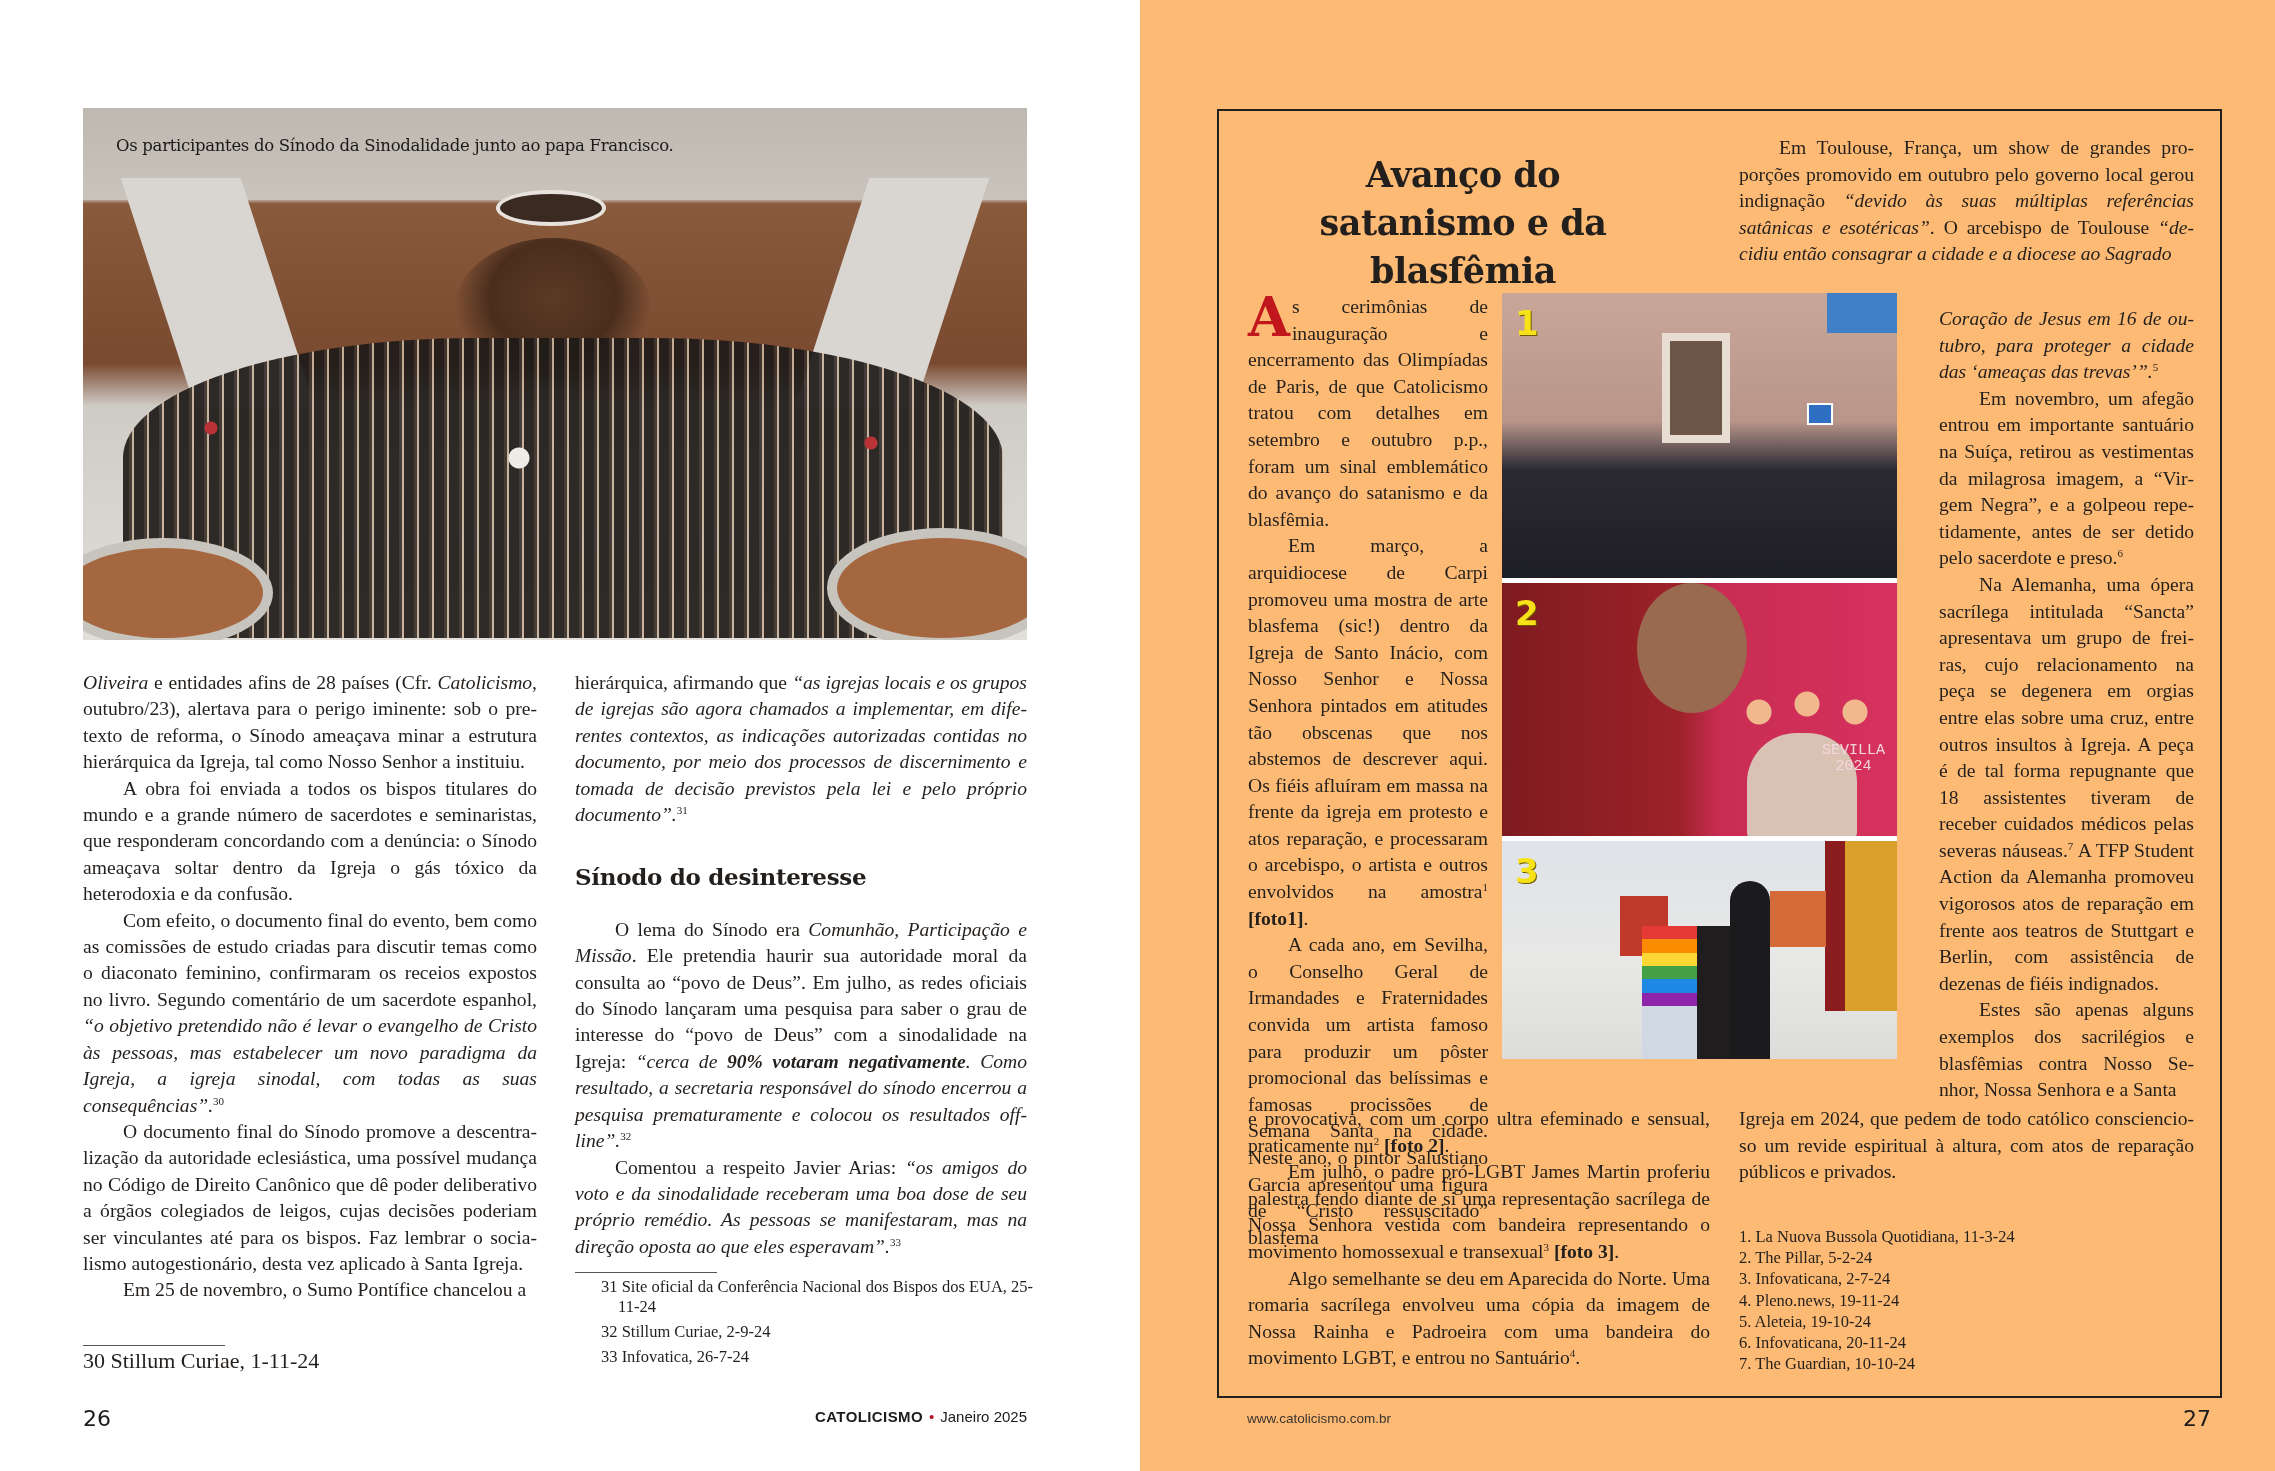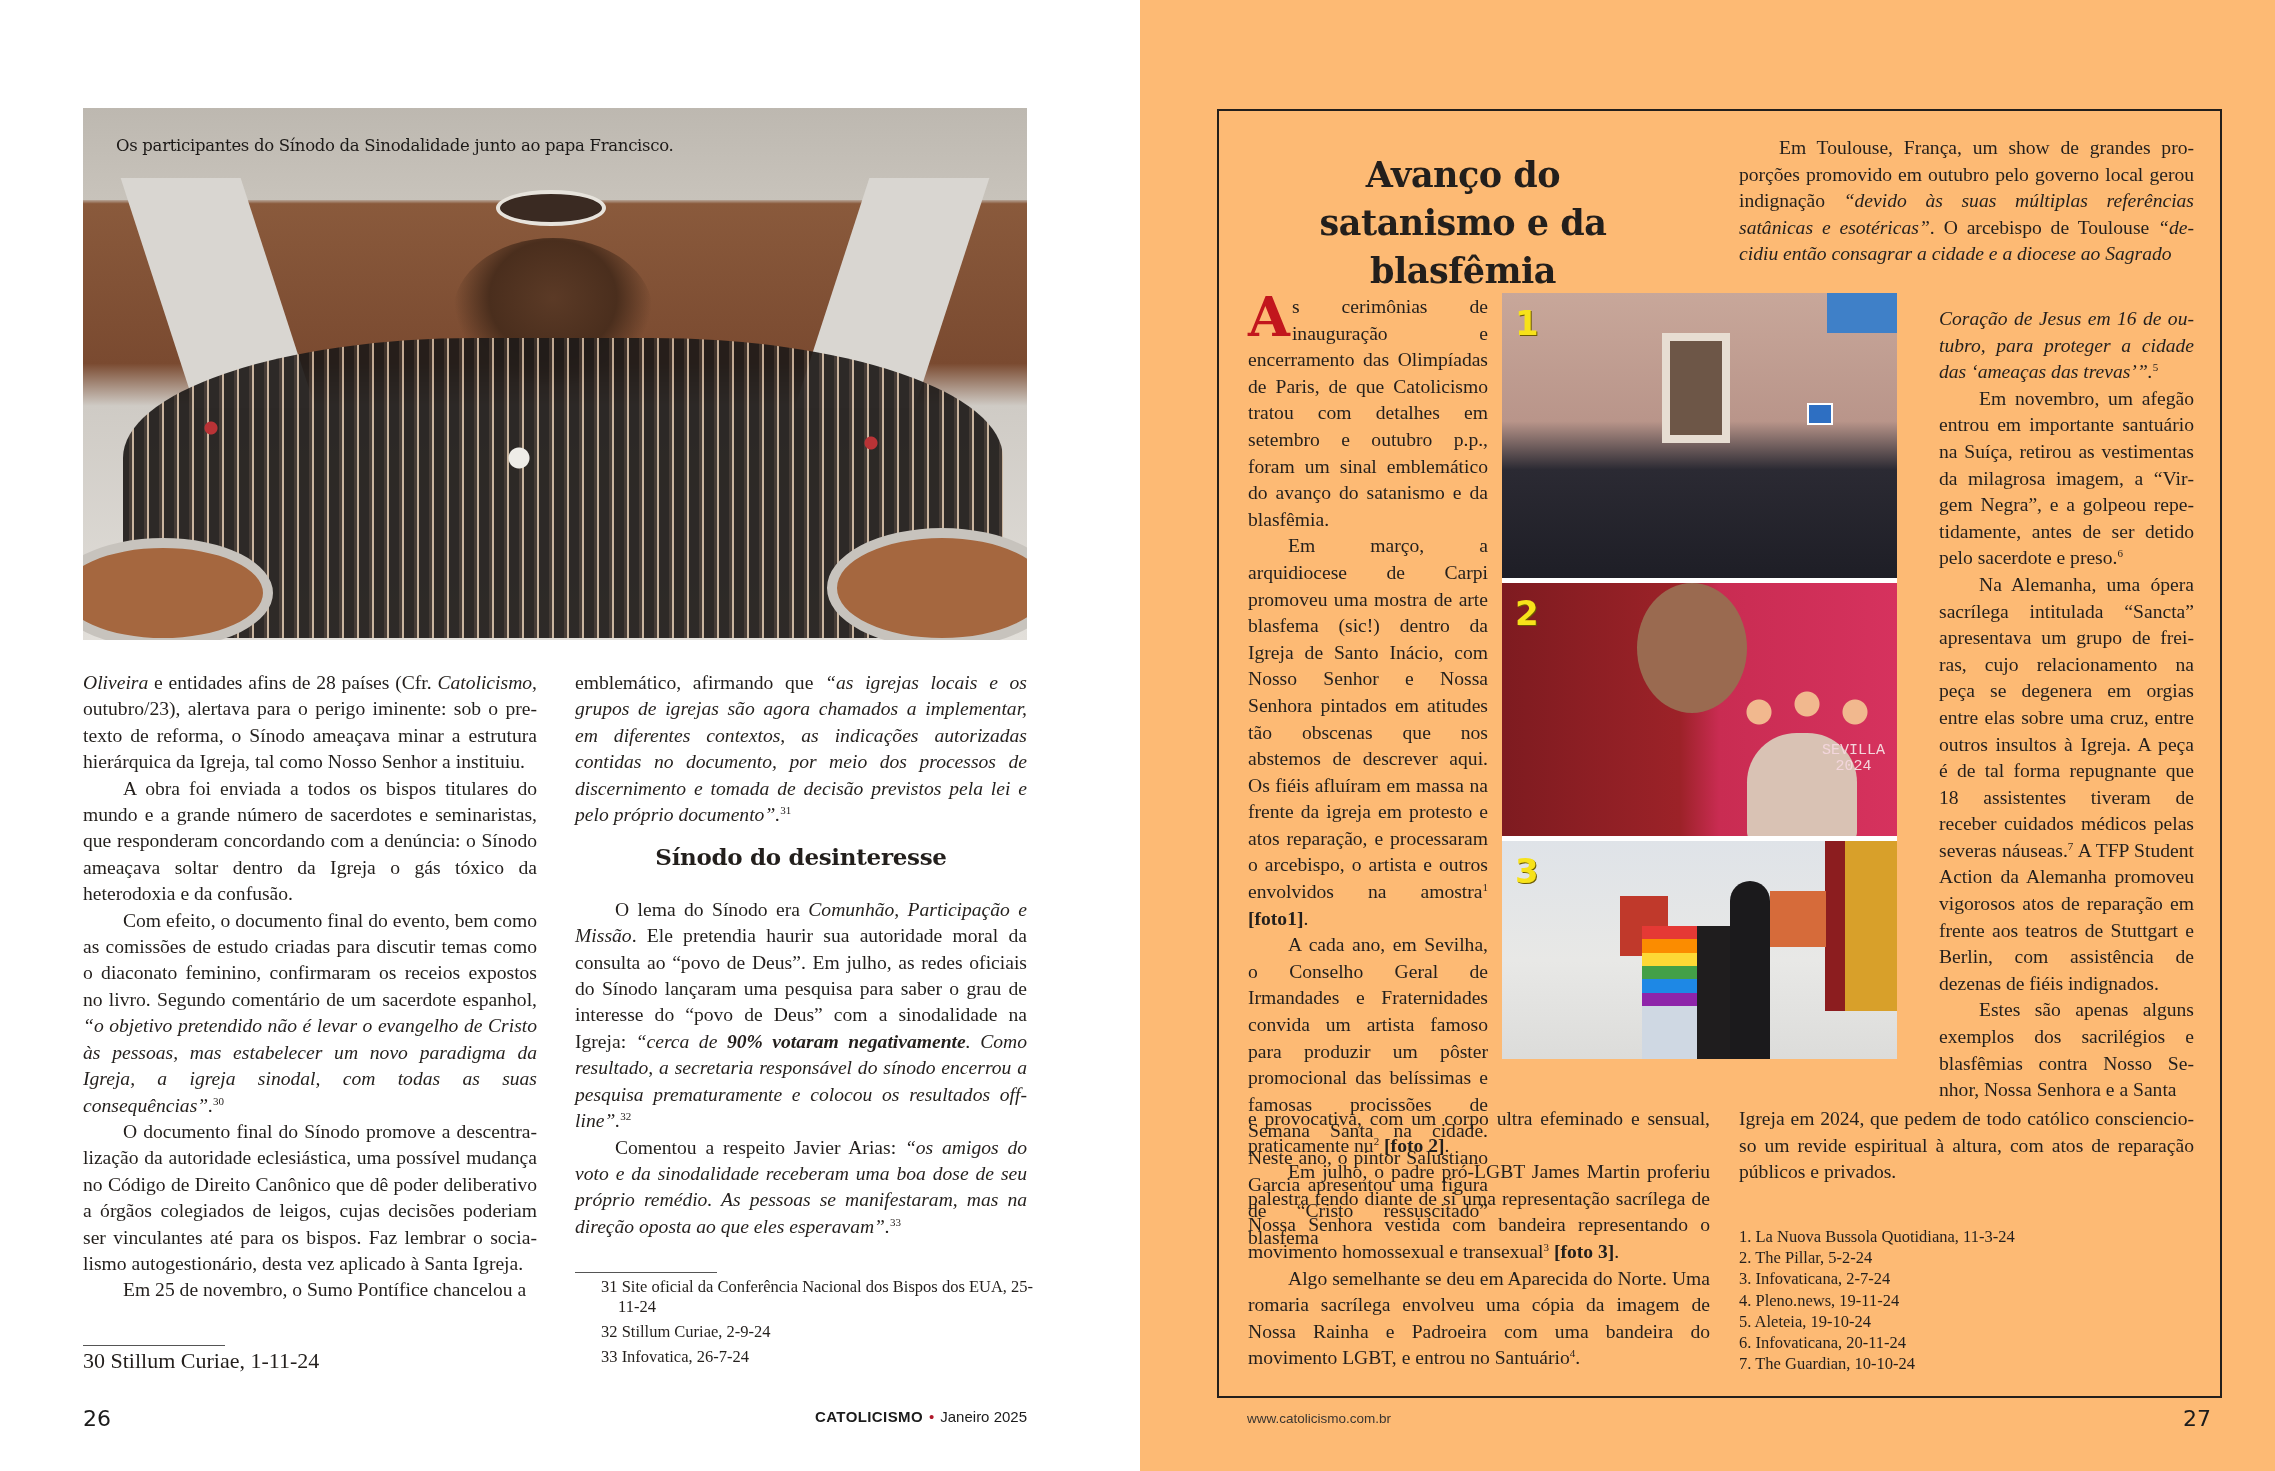--- a/index.html
+++ b/index.html
@@ -31,21 +31,21 @@
   .hero-photo .table-r { position: absolute; right: -30px; top: 420px; width: 230px; height: 120px; border-radius: 50%; background: #a5673f; border: 10px solid #c7c3bd; }
   .hero-caption { position: absolute; left: 33px; top: 28px; font-family: "DejaVu Serif", serif; font-size: 16.5px; color: #1c1917; letter-spacing: -0.3px; }
 
   .col { position: absolute; font-size: 19.6px; line-height: 26.4px; text-align: justify; hyphens: manual; }
   .col p { text-indent: 0; }
   .col p.ind { text-indent: 40px; }
   .col i { font-style: italic; }
   .col sup { font-size: 11px; line-height: 0; vertical-align: 7px; }
   .col-left { left: 83px; top: 670px; width: 454px; }
   .col-mid { left: 575px; top: 670px; width: 452px; }
-  .subhead { font-family: "DejaVu Serif", serif; font-weight: bold; font-size: 23px; text-align: center; margin: 16px 0 26px; letter-spacing: -0.3px; }
+  .subhead { font-family: "DejaVu Serif", serif; font-weight: bold; font-size: 23px; margin: 36px 0 26px; letter-spacing: -0.3px; }
 
   .fn-rule { width: 142px; border-top: 1px solid #555; margin-bottom: 4px; }
   .footnotes-left { position: absolute; left: 83px; top: 1345px; font-size: 22px; line-height: 22px; }
   .footnotes-mid { position: absolute; left: 575px; top: 1272px; font-size: 16.5px; line-height: 20px; width: 460px; }
   .footnotes-mid .fn { margin-bottom: 5px; padding-left: 17px; text-indent: -17px; margin-left: 26px; }
 
   .folio-left { position: absolute; left: 83px; top: 1406px; font-family: "DejaVu Sans", sans-serif; font-size: 22px; color: #1b1b1b; }
   .running-foot { position: absolute; right: 113px; top: 1408px; font-family: "Liberation Sans", sans-serif; font-size: 15px; color: #1b1b1b; }
   .running-foot .brand { font-weight: bold; letter-spacing: 0.4px; }
   .running-foot .dot { color: #b0182a; margin: 0 6px; }
@@ -112,21 +112,21 @@
     <p class="ind">O documento final do Sínodo promove a descentra­lização da autoridade eclesiástica, uma possível mudança no Código de Direito Canônico que dê poder deliberativo a órgãos colegiados de leigos, cujas decisões poderiam ser vinculantes até para os bispos. Faz lembrar o socia­lismo autogestionário, desta vez aplicado à Santa Igreja.</p>
     <p class="ind">Em 25 de novembro, o Sumo Pontífice chancelou a</p>
   </div>
 
   <div class="footnotes-left">
     <div class="fn-rule"></div>
     <div>30 Stillum Curiae, 1-11-24</div>
   </div>
 
   <div class="col col-mid">
-    <p><span>emblemático, afirmando que </span><i>“as igrejas locais e os grupos de igrejas são agora chamados a implementar, em dife­rentes contextos, as indicações autorizadas contidas no documento, por meio dos processos de discernimento e tomada de decisão previstos pela lei e pelo próprio documento”.</i><sup>31</sup></p>
+    <p><span>hierárquica, afirmando que </span><i>“as igrejas locais e os grupos de igrejas são agora chamados a implementar, em dife­rentes contextos, as indicações autorizadas contidas no documento, por meio dos processos de discernimento e tomada de decisão previstos pela lei e pelo próprio documento”.</i><sup>31</sup></p>
     <h3 class="subhead">Sínodo do desinteresse</h3>
     <p class="ind"><span>O lema do Sínodo era </span><i>Comunhão, Participação e Missão</i><span>. Ele pretendia haurir sua autoridade moral da consulta ao “povo de Deus”. Em julho, as redes oficiais do Sínodo lançaram uma pesquisa para saber o grau de interesse do “povo de Deus” com a sinodalidade na Igreja: </span><i><span>“cerca de </span><b>90% votaram negativamente</b><span>. Como resultado, a secretaria responsável do sínodo encerrou a pesquisa prematuramente e colocou os resultados off-line”.</span></i><sup>32</sup></p>
     <p class="ind"><span>Comentou a respeito Javier Arias: </span><i>“os amigos do voto e da sinodalidade receberam uma boa dose de seu próprio remédio. As pessoas se manifestaram, mas na direção oposta ao que eles esperavam”.</i><sup>33</sup></p>
   </div>
 
   <div class="footnotes-mid">
     <div class="fn-rule"></div>
     <div class="fn">31 Site oficial da Conferência Nacional dos Bispos dos EUA, 25-11-24</div>
     <div class="fn">32 Stillum Curiae, 2-9-24</div>
     <div class="fn">33 Infovatica, 26-7-24</div>

